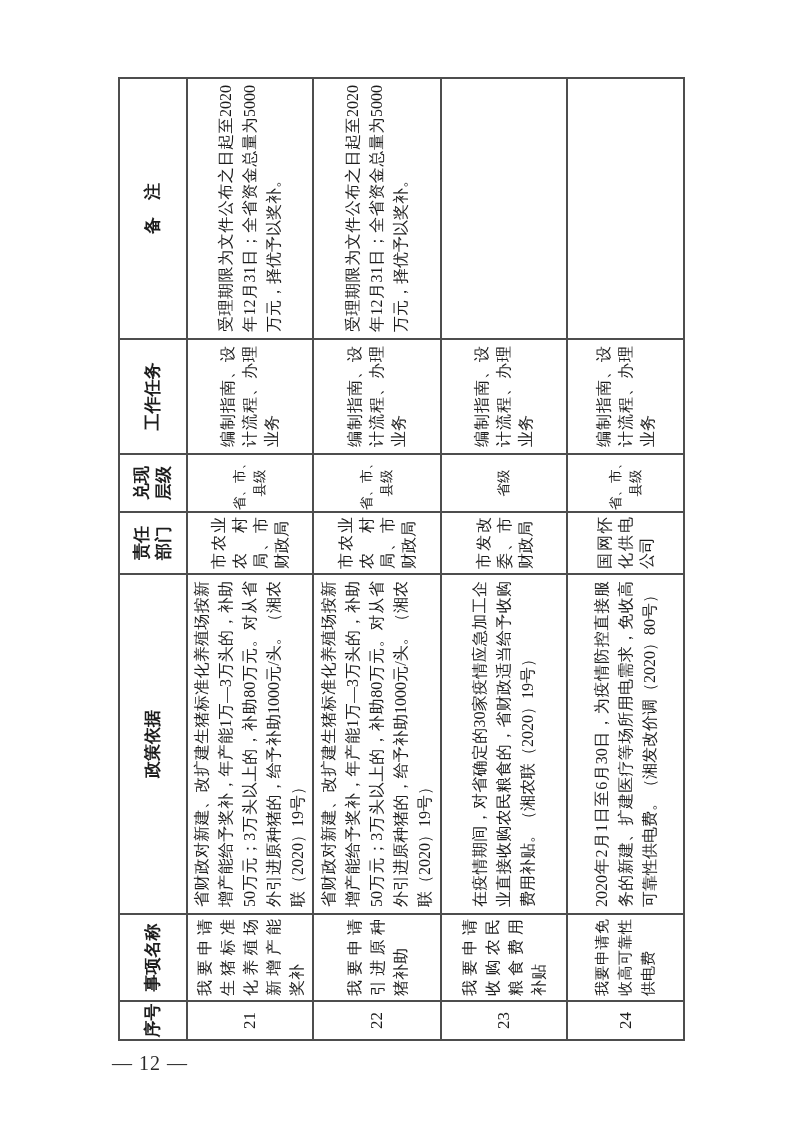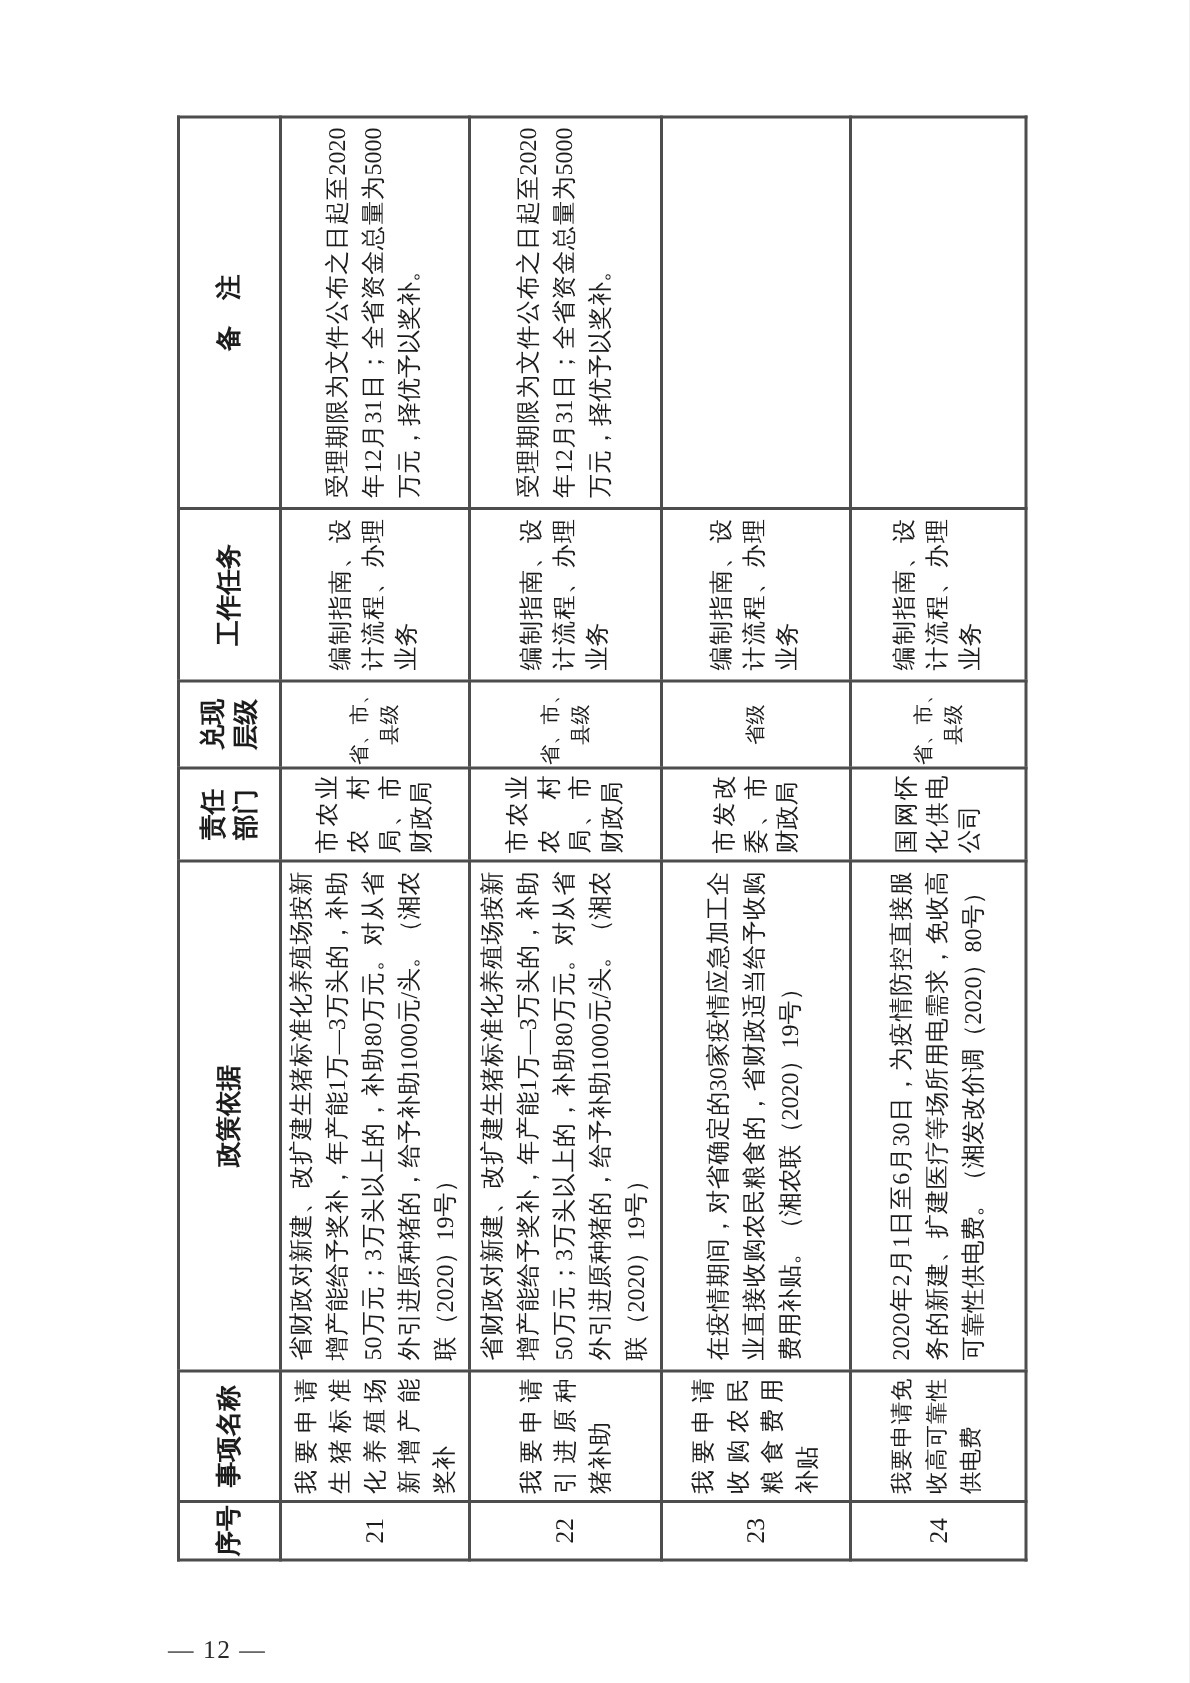--- a/index.html
+++ b/index.html
@@ -78,22 +78,22 @@
     text-align:justify;
     padding:2px 6px;
   }
   td.col-remark {
     font-size:16px; line-height:24px;
     text-align:justify;
     padding:2px 6px;
   }
   .pagenum {
     position:absolute;
-    left:112px; top:1090px;
-    font-size:17px;
+    left:112px; top:1052px;
+    font-size:20px;
     letter-spacing:1px;
     color:#2a2a2a;
   }
 </style>
 </head>
 <body>
 
 <div class="page">
 
   <div class="rotated">

